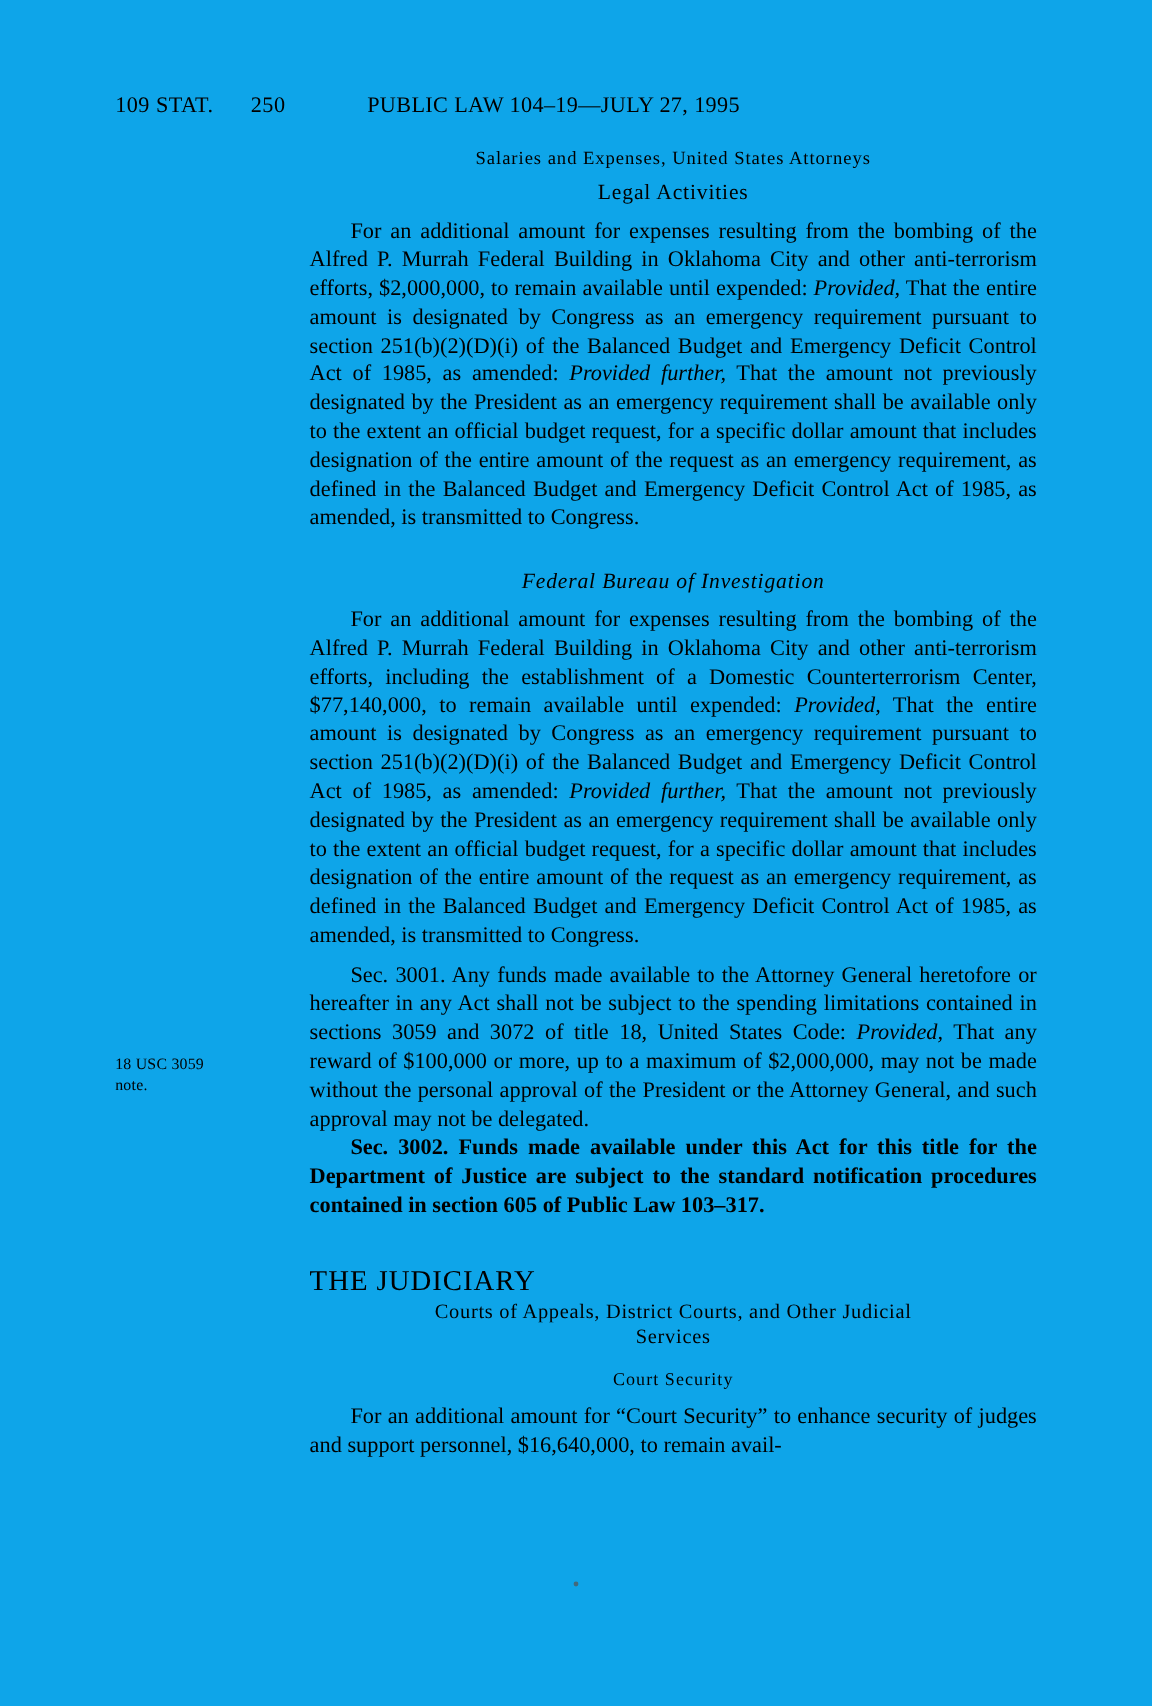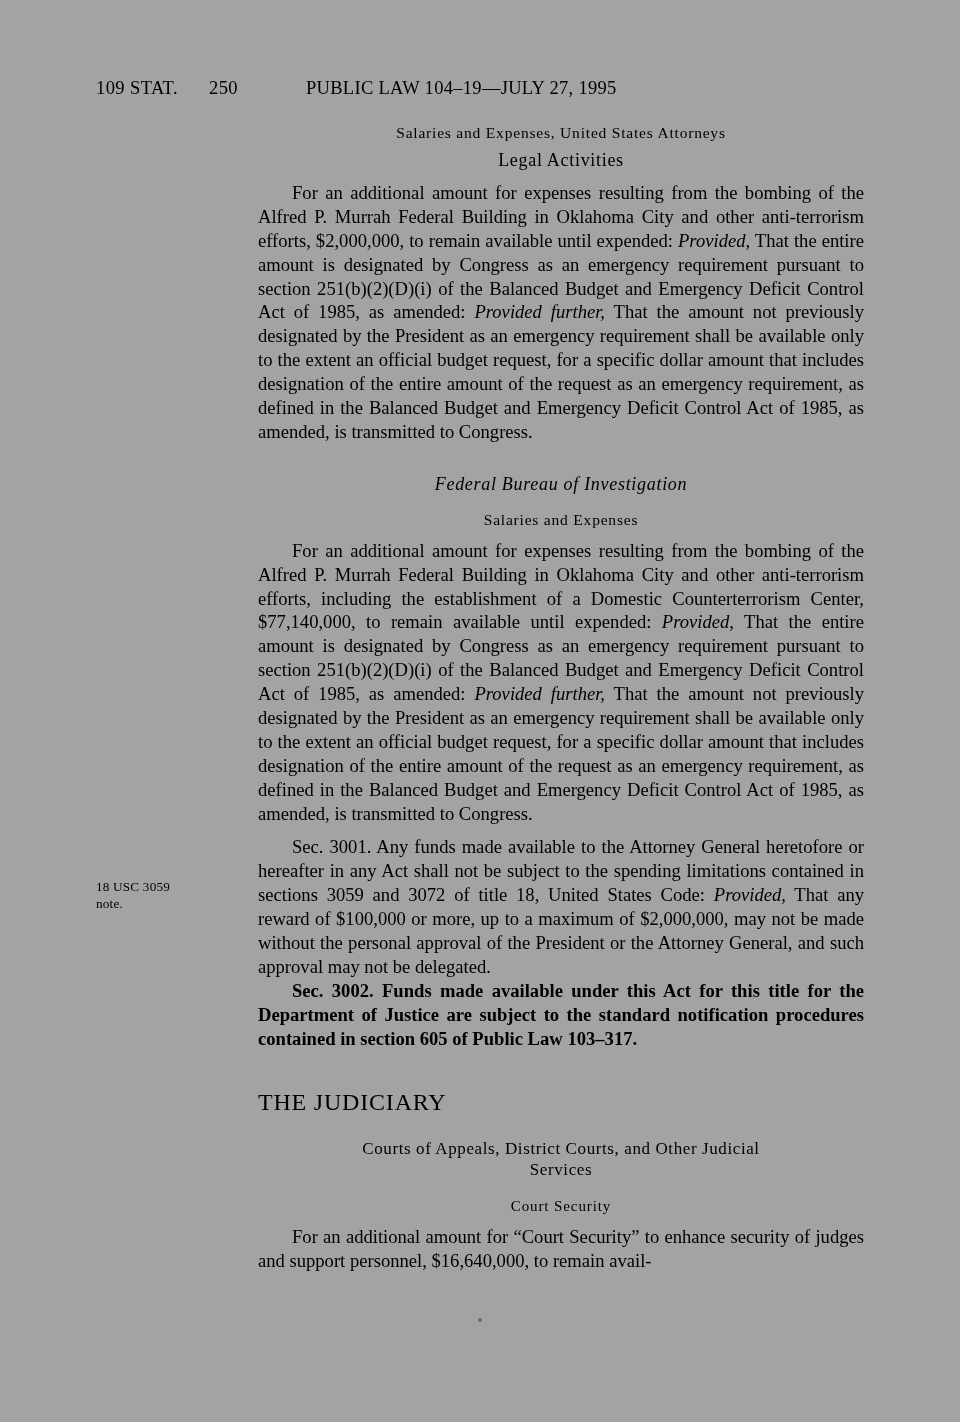--- a/index.html
+++ b/index.html
@@ -9,21 +9,21 @@
   }
   body {
     font-family: "Liberation Serif", serif;
     color: #000000;
   }
   .page {
     position: relative;
     width: 960px;
     height: 1422px;
     overflow: hidden;
-    background: #a3a3a3;
+    background: #0ea5e9;
   }
   .content {
     position: absolute;
     left: 0;
     top: 0;
     width: 960px;
     height: 1422px;
   }
 
   
@@ -89,21 +89,20 @@
     margin-top: 28px;
     font-size: 18px;
     letter-spacing: 0.7px;
   }
   .h-judiciary {
     margin-top: 38px;
     font-size: 24px;
     letter-spacing: 0.8px;
   }
   .h-courts {
-    margin-top: 22px;
     text-align: center;
     font-size: 17px;
     letter-spacing: 0.6px;
     line-height: 1.25;
   }
   .h-courtsec {
     margin-top: 18px;
     text-align: center;
     font-size: 15px;
     letter-spacing: 0.9px;
@@ -165,21 +164,20 @@
     <div class="col">
 
       <div class="smallcaps-center h-sub">Salaries and Expenses, United States Attorneys</div>
 
       <div class="smallcaps-center h-legal">Legal Activities</div>
 
       <p class="body"><span>For an additional amount for expenses resulting from the bombing of the Alfred P. Murrah Federal Building in Oklahoma City and other anti-terrorism efforts, $2,000,000, to remain available until expended:</span> <i>Provided,</i><span> That the entire amount is designated by Congress as an emergency requirement pursuant to section 251(b)(2)(D)(i) of the Balanced Budget and Emergency Deficit Control Act of 1985, as amended:</span> <i>Provided further,</i><span> That the amount not previously designated by the President as an emergency requirement shall be available only to the extent an official budget request, for a specific dollar amount that includes designation of the entire amount of the request as an emergency requirement, as defined in the Balanced Budget and Emergency Deficit Control Act of 1985, as amended, is transmitted to Congress.</span></p>
 
       <div class="smallcaps-center h-major">Federal Bureau of Investigation</div>
 
-      <div class="smallcaps-center h-small2">Salaries and Expenses</div>
 
       <p class="body"><span>For an additional amount for expenses resulting from the bombing of the Alfred P. Murrah Federal Building in Oklahoma City and other anti-terrorism efforts, including the establishment of a Domestic Counterterrorism Center, $77,140,000, to remain available until expended:</span> <i>Provided,</i><span> That the entire amount is designated by Congress as an emergency requirement pursuant to section 251(b)(2)(D)(i) of the Balanced Budget and Emergency Deficit Control Act of 1985, as amended:</span> <i>Provided further,</i><span> That the amount not previously designated by the President as an emergency requirement shall be available only to the extent an official budget request, for a specific dollar amount that includes designation of the entire amount of the request as an emergency requirement, as defined in the Balanced Budget and Emergency Deficit Control Act of 1985, as amended, is transmitted to Congress.</span></p>
 
 
       <p class="body"><span>Sec. 3001.</span><span> Any funds made available to the Attorney General heretofore or hereafter in any Act shall not be subject to the spending limitations contained in sections 3059 and 3072 of title 18, United States Code:</span> <i>Provided,</i><span> That any reward of $100,000 or more, up to a maximum of $2,000,000, may not be made without the personal approval of the President or the Attorney General, and such approval may not be delegated.</span></p>
 
       <p class="body noindent-follow"><span>Sec. 3002.</span><span> Funds made available under this Act for this title for the Department of Justice are subject to the standard notification procedures contained in section 605 of Public Law 103–317.</span></p>
 
       <div class="h-judiciary">THE JUDICIARY</div>
 

